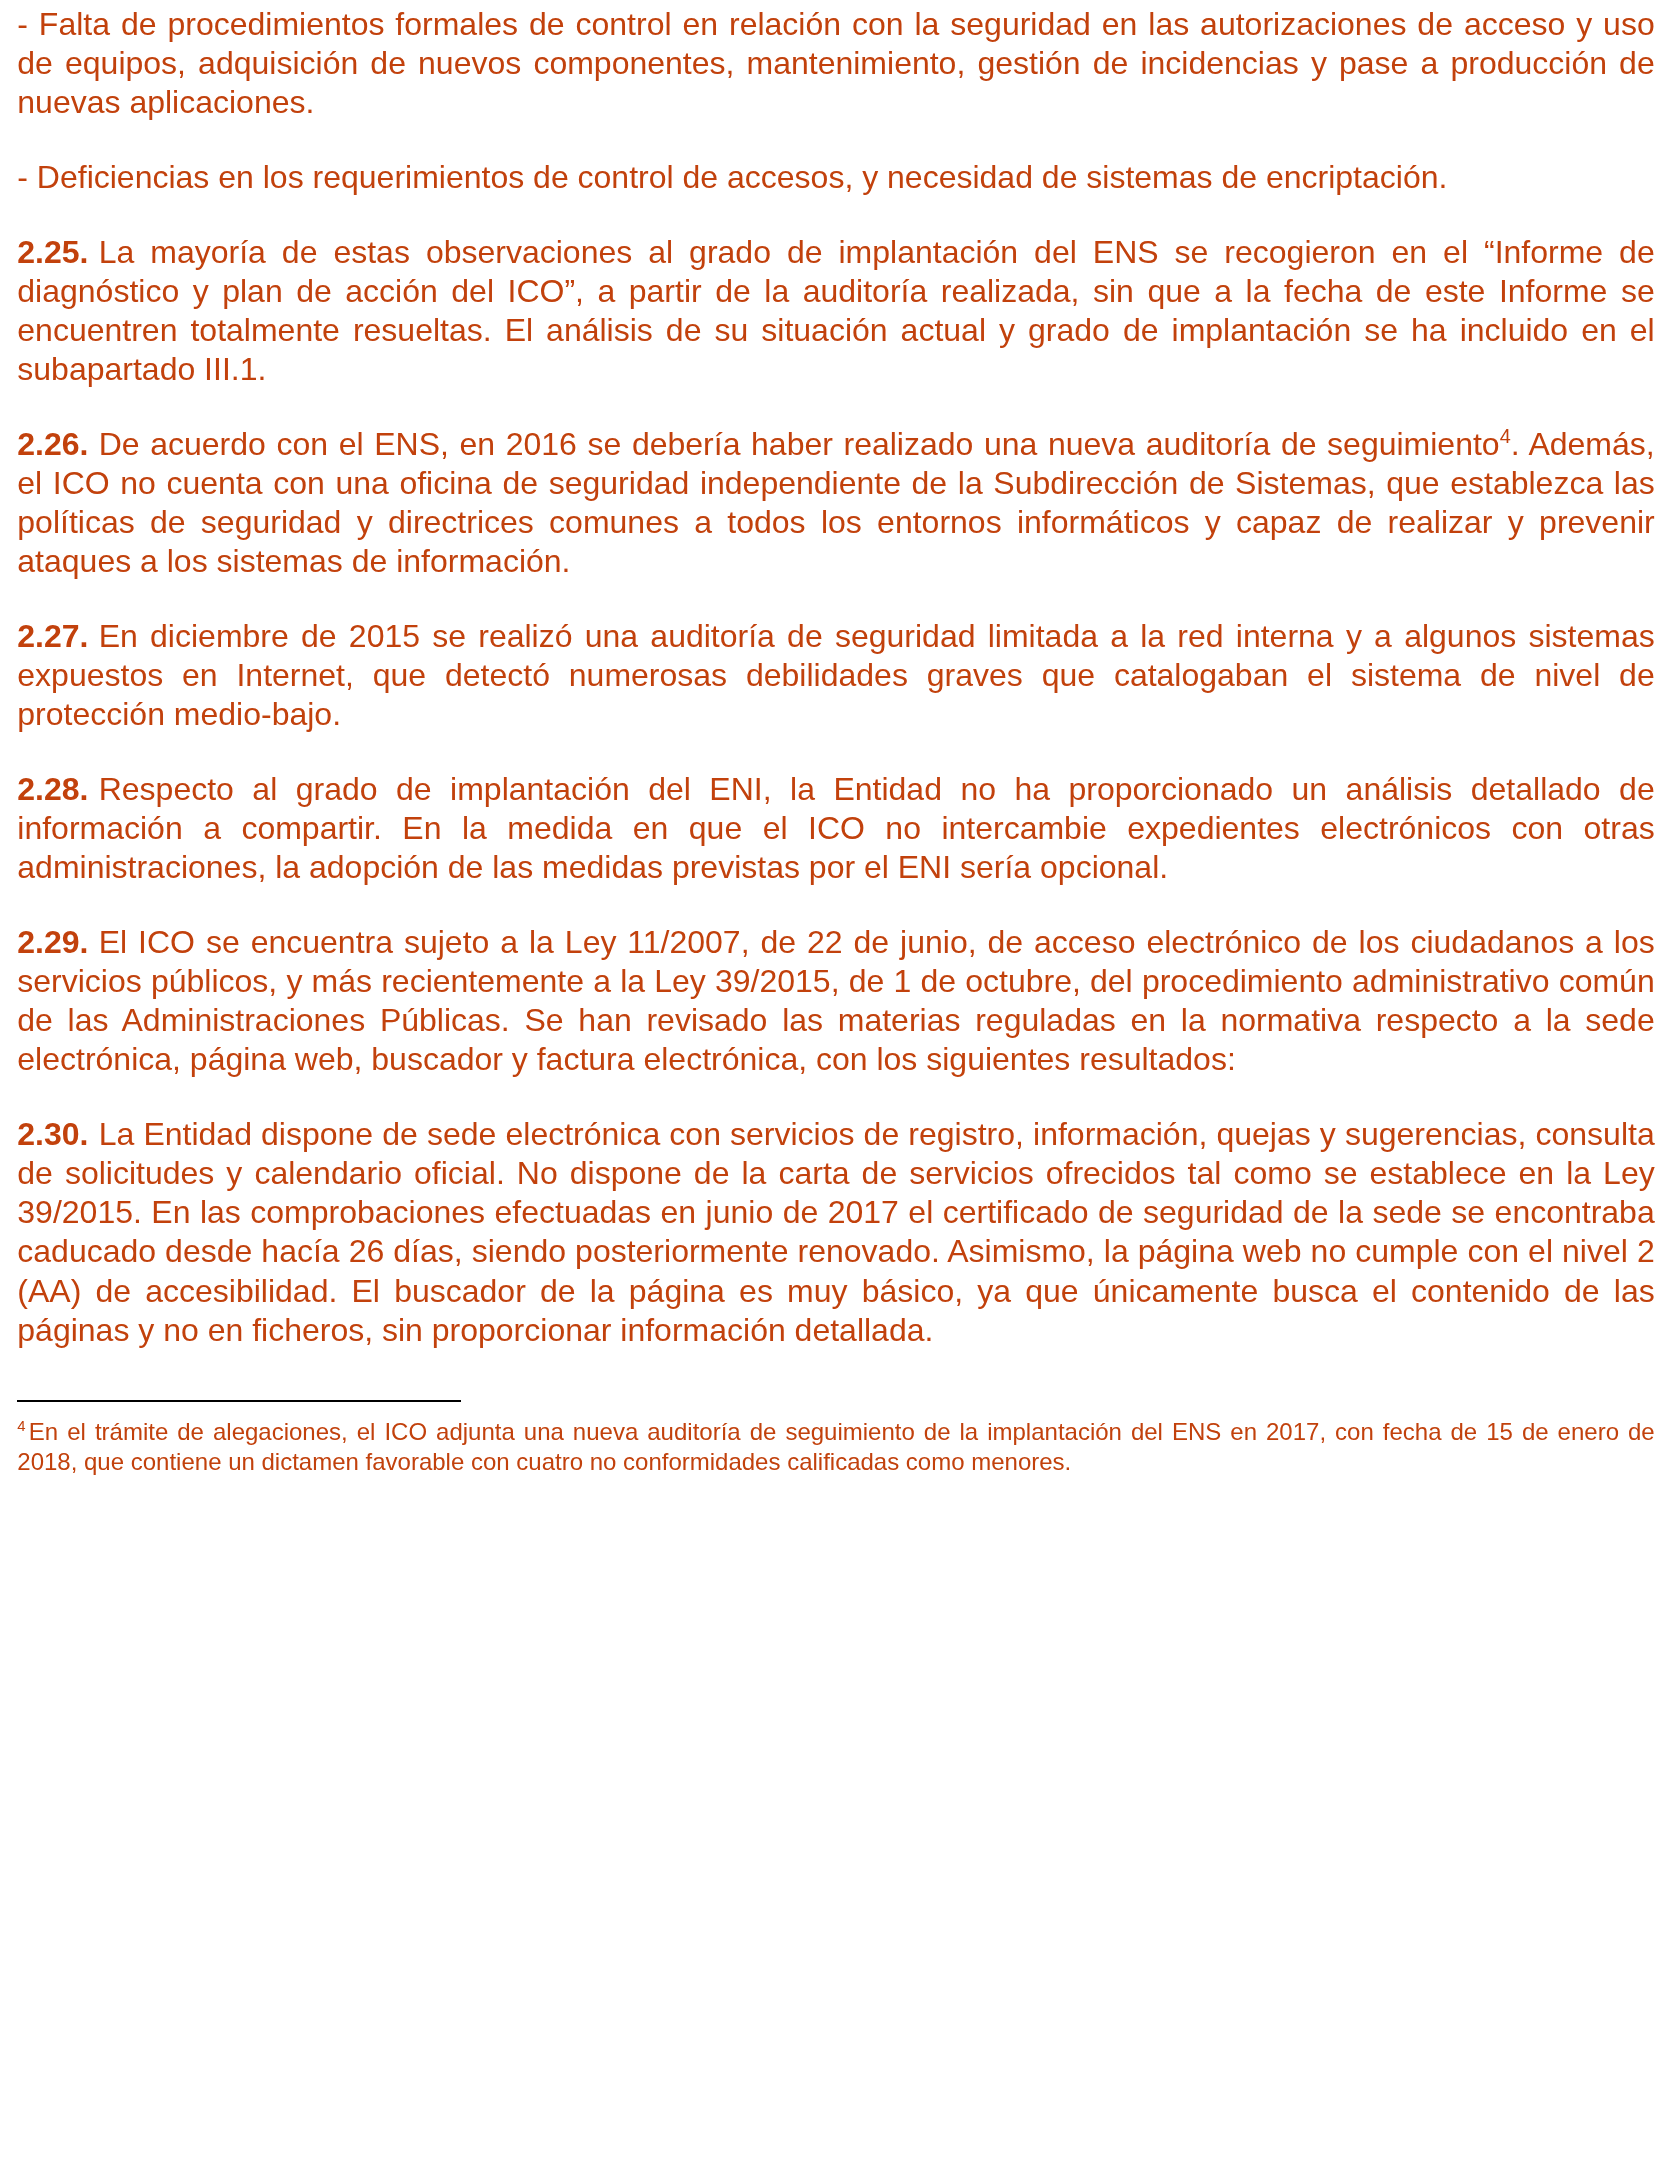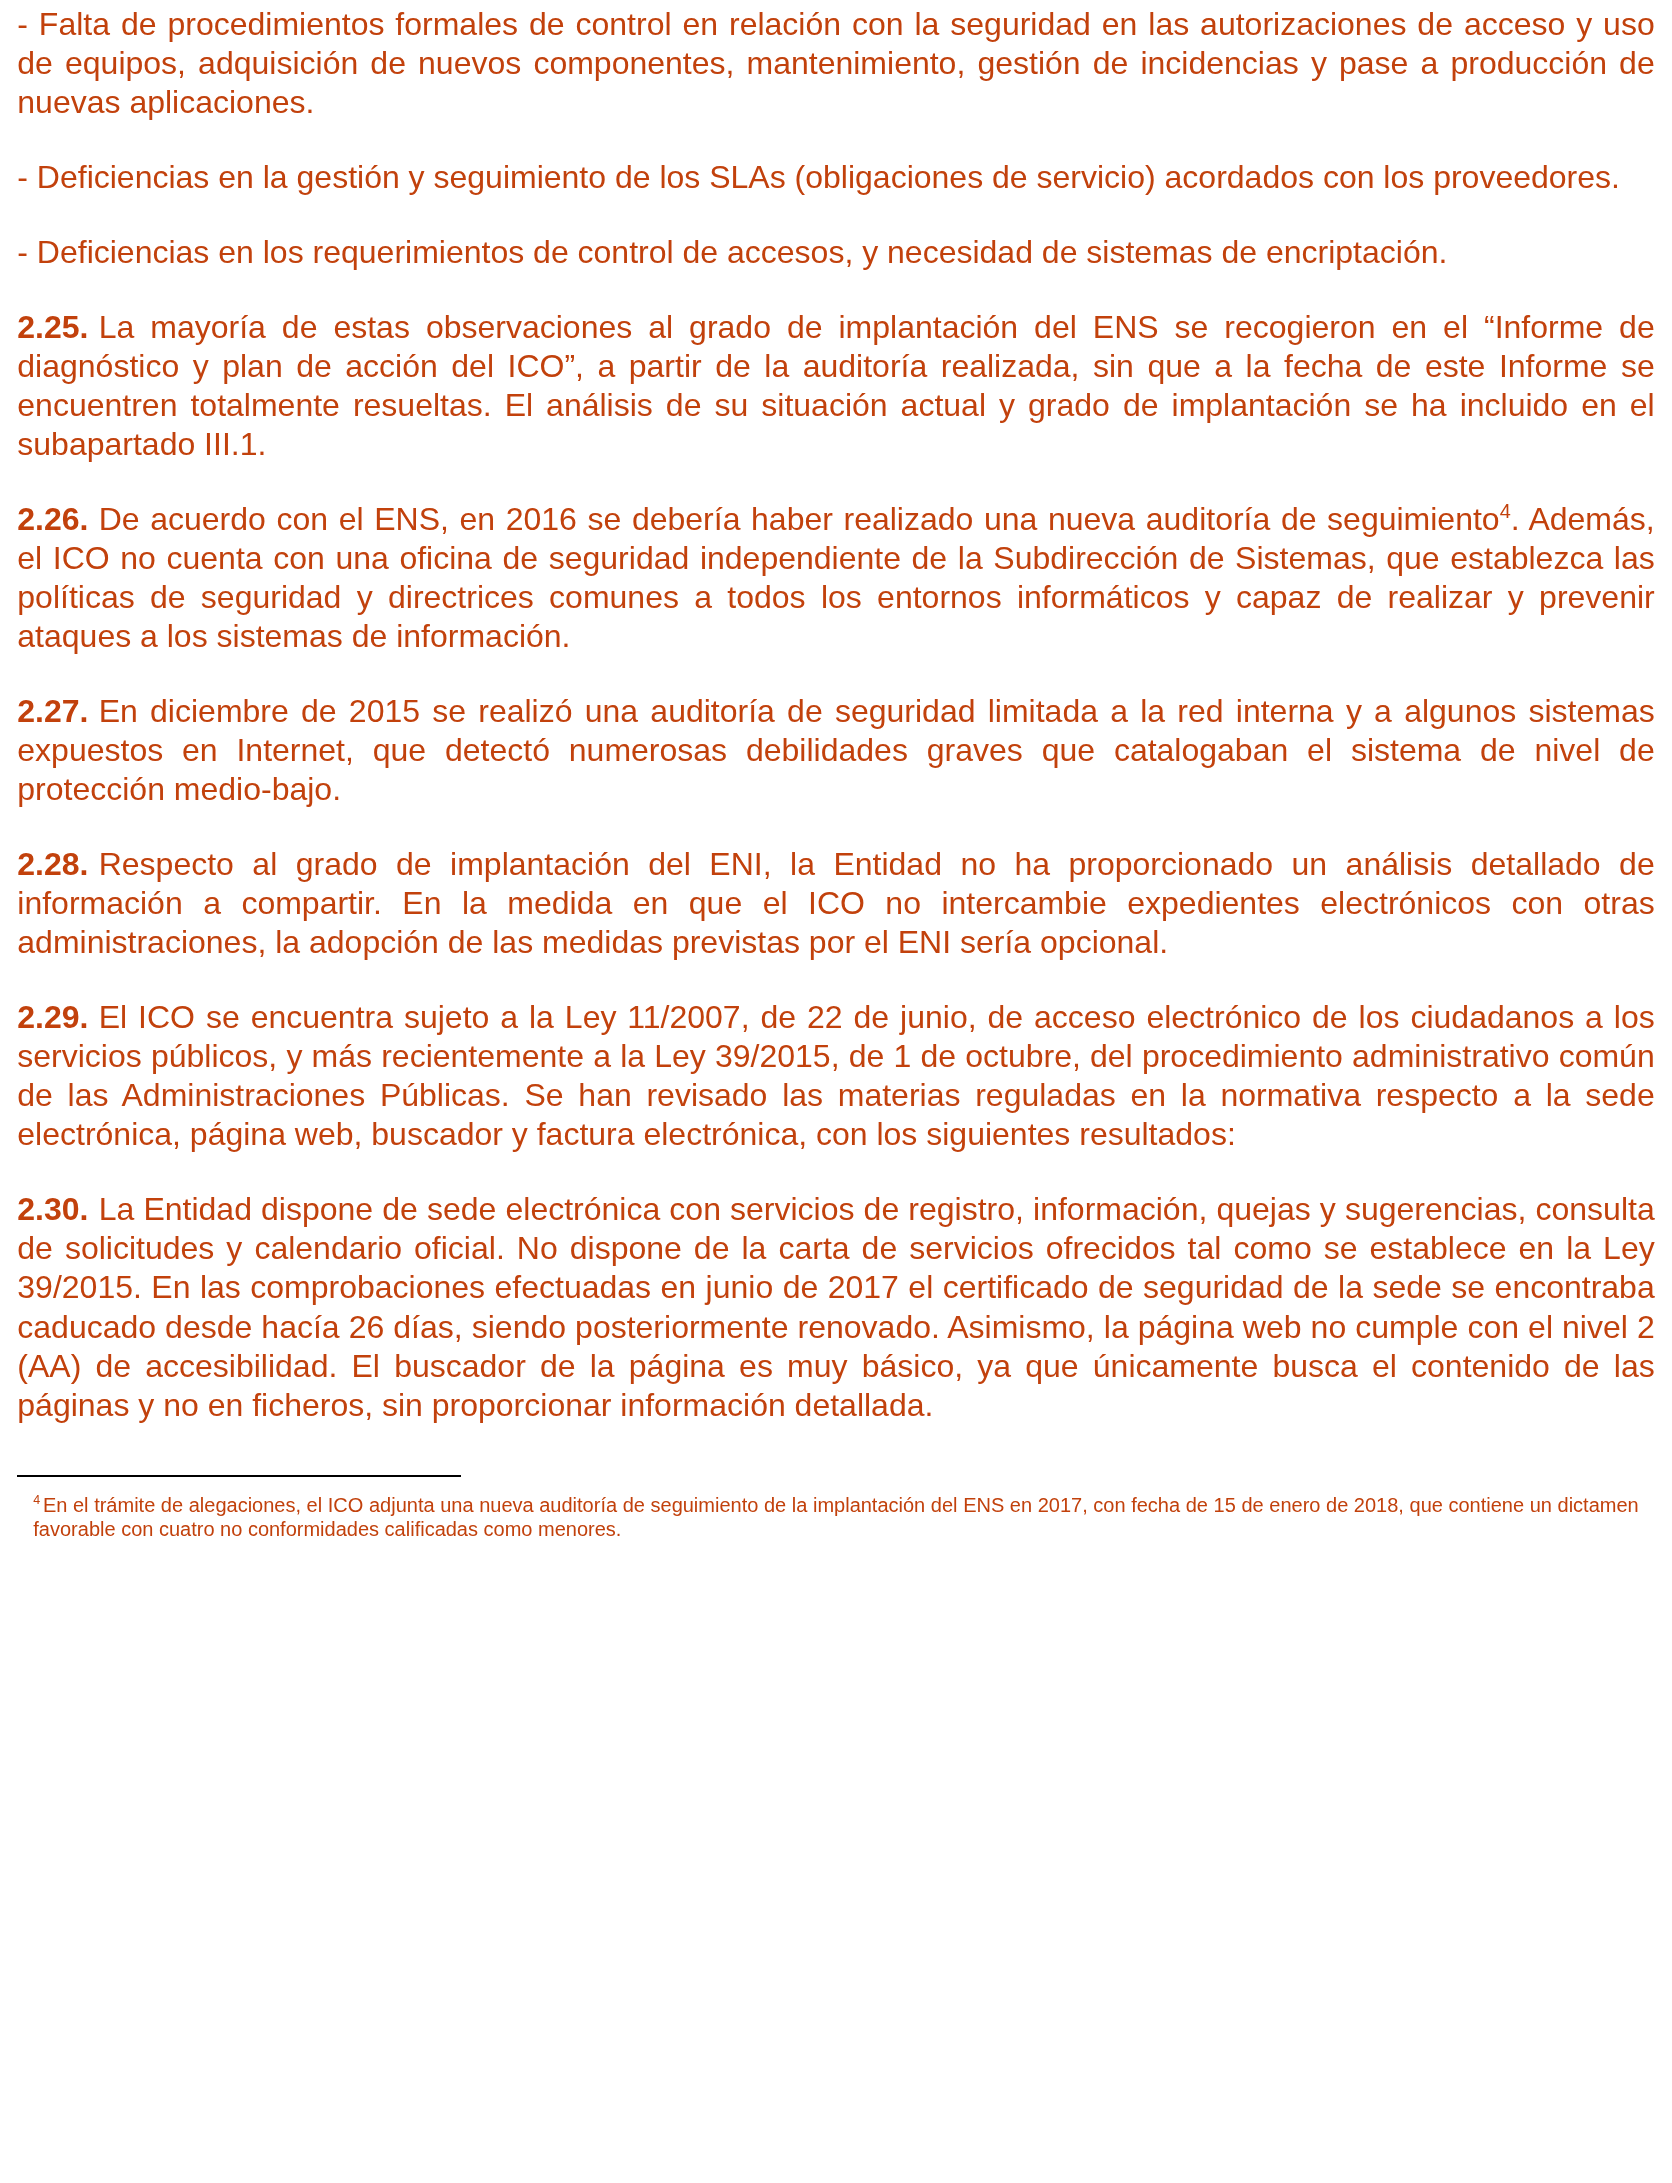--- a/index.html
+++ b/index.html
@@ -33,38 +33,37 @@
     line-height: 0;
     vertical-align: super;
   }
   .fnsep {
     border: none;
     border-top: 2.4px solid #000000;
     width: 444px;
     margin: 50px 0 15.7px 0;
   }
   .footnote {
-    margin: 16px;
-    font-size: 20px;
+    margin: 0;
+    font-size: 24px;
     line-height: 1.24;
     text-align: justify;
     text-justify: inter-word;
   }
   .fn-marker {
     margin-right: 0.22em;
   }
 </style>
 </head>
 <body>
 
 <div class="page">
 
   <p class="para">- Falta de procedimientos formales de control en relación con la seguridad en las autorizaciones de acceso y uso de equipos, adquisición de nuevos componentes, mantenimiento, gestión de incidencias y pase a producción de nuevas aplicaciones.</p>
 
-  <p class="para">- Deficiencias en la gestión y seguimiento de los SLAs (obligaciones de servicio) acordados con los proveedores.</p>
 
 
 
   <p class="para">- Deficiencias en los requerimientos de control de accesos, y necesidad de sistemas de encriptación.</p>
 
   <p class="para"><span class="pnum">2.25.</span><span>La mayoría de estas observaciones al grado de implantación del ENS se recogieron en el “Informe de diagnóstico y plan de acción del ICO”, a partir de la auditoría realizada, sin que a la fecha de este Informe se encuentren totalmente resueltas. El análisis de su situación actual y grado de implantación se ha incluido en el subapartado III.1.</span></p>
 
   <p class="para"><span class="pnum">2.26.</span><span>De acuerdo con el ENS, en 2016 se debería haber realizado una nueva auditoría de seguimiento</span><sup class="ref">4</sup><span>. Además, el ICO no cuenta con una oficina de seguridad independiente de la Subdirección de Sistemas, que establezca las políticas de seguridad y directrices comunes a todos los entornos informáticos y capaz de realizar y prevenir ataques a los sistemas de información.</span></p>
 
   <p class="para"><span class="pnum">2.27.</span><span>En diciembre de 2015 se realizó una auditoría de seguridad limitada a la red interna y a algunos sistemas expuestos en Internet, que detectó numerosas debilidades graves que catalogaban el sistema de nivel de protección medio-bajo.</span></p>

